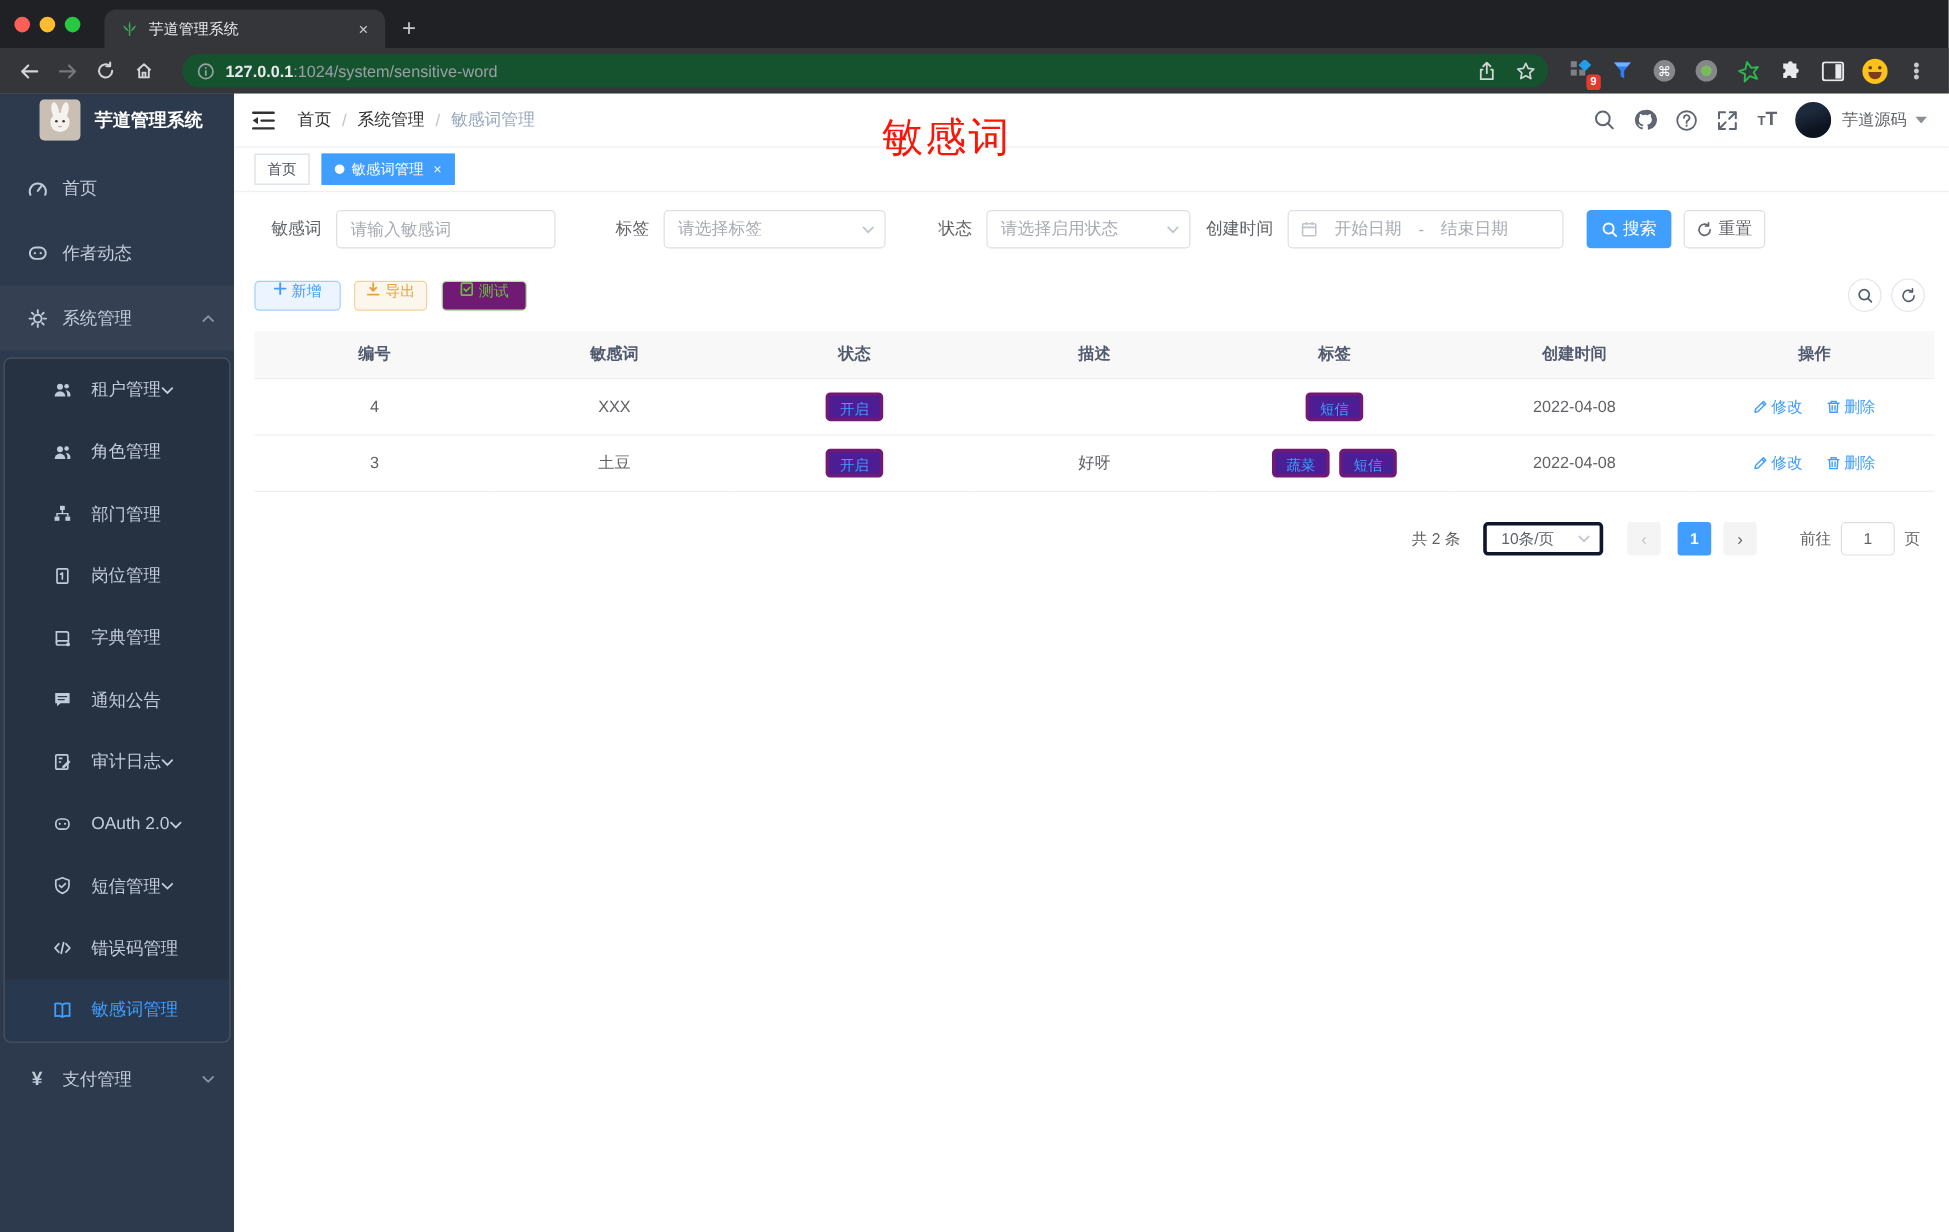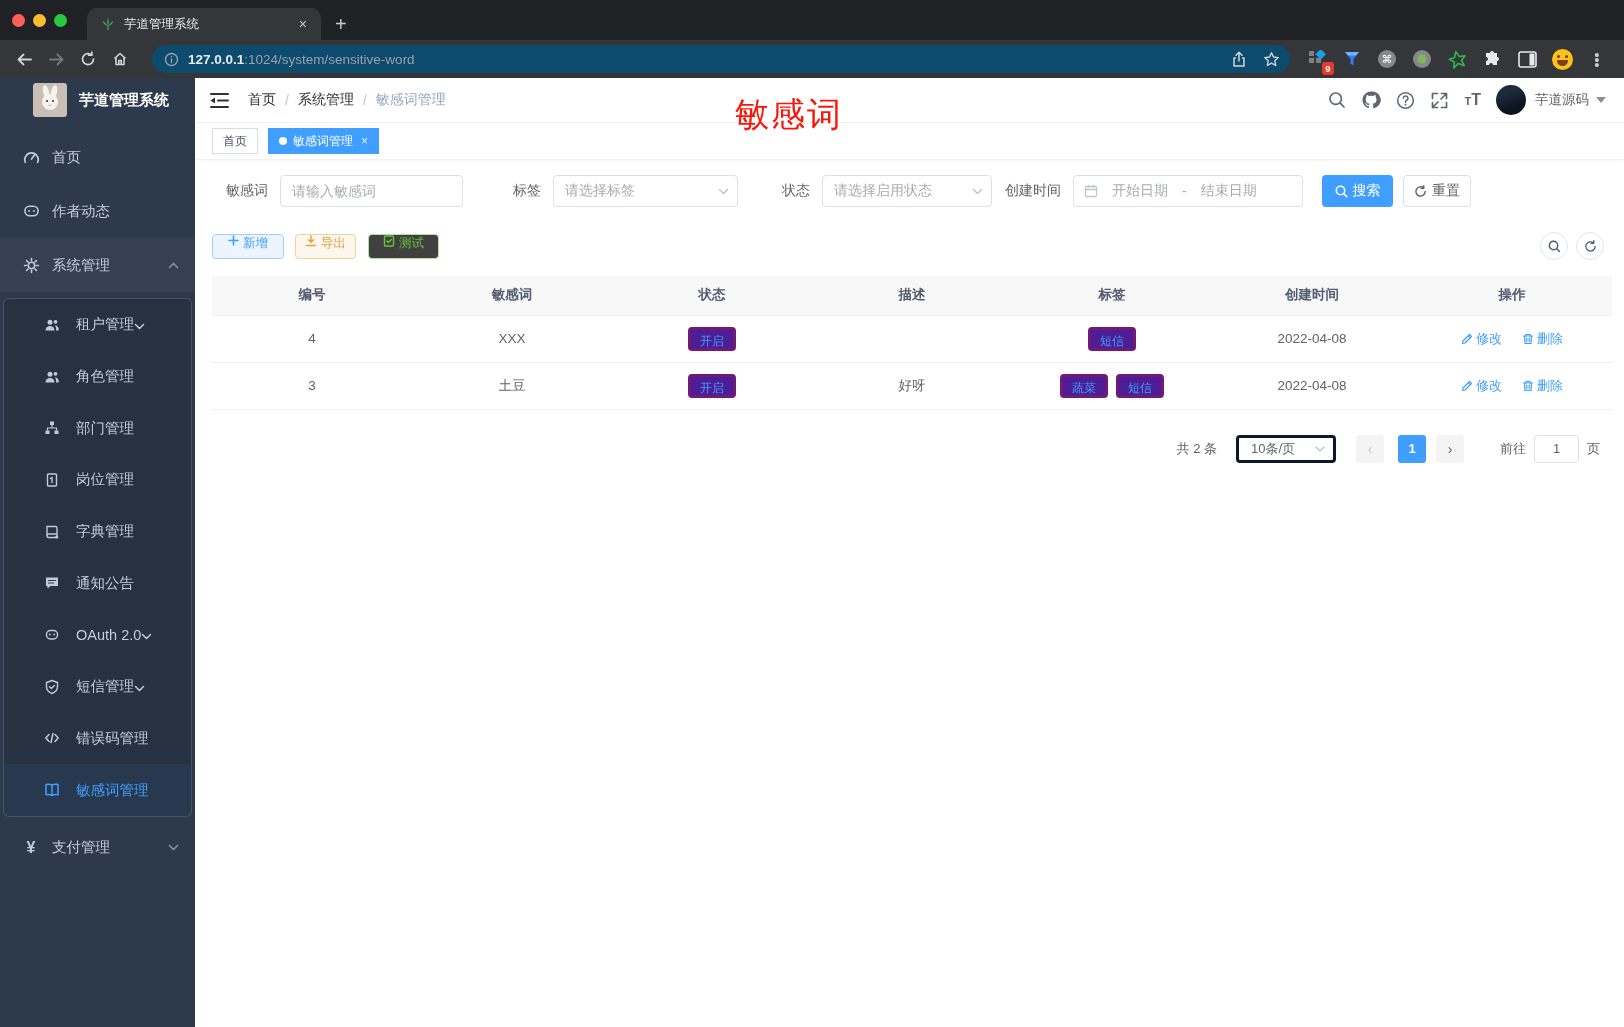--- a/index.html
+++ b/index.html
@@ -14,21 +14,21 @@
   .l-red{background:#ff5f57;} .l-yel{background:#febc2e;} .l-grn{background:#28c840;}
   .btab { width:234px; height:32px; background:#35363a; border-radius:10px 10px 0 0;
     display:flex; align-items:center; padding:0 10px 0 14px; color:#e8eaed; font-size:12.5px; margin-left:8px; }
   .btab .fav { margin-right:9px; display:flex; }
   .btab .ttl { flex:1; white-space:nowrap; overflow:hidden; }
   .btab .x { color:#c7cacd; font-size:14px; padding:0 4px; }
   .newtab { color:#c7cacd; font-size:20px; line-height:20px; margin:0 0 6px 14px; }
   .btoolbar { height:38px; background:#35363a; display:flex; align-items:center; padding:0 10px; }
   .navic { width:28px; height:28px; display:flex; align-items:center; justify-content:center; margin-right:4px; color:#d2d4d7; }
   .navic.dim { color:#74777c; }
-  .urlpill { flex:1; height:28px; background:#0c4a6e; border-radius:14px; margin:0 10px 0 14px;
+  .urlpill { flex:1; height:28px; background:#14532d; border-radius:14px; margin:0 10px 0 14px;
     display:flex; align-items:center; padding:0 10px 0 12px; color:#9aa0a6; }
   .urlpill .host { color:#e8eaed; font-size:13.5px; font-weight:bold; }
   .urlpill .rest { color:#9aa0a6; font-size:13.5px; }
   .urlpill .sp { flex:1; }
   .exts { display:flex; align-items:center; gap:13px; padding:0 6px; }
   .extic { position:relative; display:flex; align-items:center; justify-content:center; width:22px; height:22px; }
   .badge9 { position:absolute; right:-6px; bottom:-5px; background:#e33b2e; color:#fff; font-size:9.5px;
     padding:1px 3.5px; border-radius:3px; font-weight:bold; }
   .emoji { width:21px; height:21px; border-radius:50%; background:#fcc21b; position:relative; }
   .emoji:before { content:""; position:absolute; left:5px; top:6px; width:3px; height:3px; border-radius:50%;
@@ -102,21 +102,21 @@
   .btn { height:32px; border-radius:4px; display:flex; align-items:center; justify-content:center;
     font-size:14px; cursor:pointer; gap:5px; border:1px solid transparent; }
   .btn-primary { background:#409eff; color:#fff; width:71px; }
   .btn-default { background:#fff; color:#606266; border-color:#dcdfe6; width:68px; }
 
   .tool-row { margin-top:25px; display:flex; align-items:center; }
   .sbtn { height:25px; border-radius:4px; font-size:12.5px; display:flex; align-items:flex-start;
     justify-content:center; gap:4px; cursor:pointer; }
   .sbtn-add { width:72px; background:#ecf5ff; border:1px solid #a0cfff; color:#409eff; }
   .sbtn-exp { width:61px; background:#fdf6ec; border:1px solid #f3d19e; color:#e6a23c; margin-left:11px; }
-  .sbtn-test { width:71px; background:#404040; border:1px solid #b3e19d; color:#67c23a; margin-left:12px; }
+  .sbtn-test { width:71px; background:#701a75; border:1px solid #b3e19d; color:#67c23a; margin-left:12px; }
   .tool-right { margin-left:auto; display:flex; gap:8px; padding-right:8px; }
   .cir { width:28px; height:28px; border-radius:50%; border:1px solid #e4e6eb; background:#fff;
     display:flex; align-items:center; justify-content:center; color:#4e5969; cursor:pointer; }
 
   table { width:100%; border-collapse:collapse; table-layout:fixed; margin-top:16px; }
   thead th { height:39px; background:#f8f8f9; color:#515a6e; font-size:13.5px; font-weight:bold;
     border-bottom:1px solid #ebeef5; text-align:center; }
   tbody td { height:47px; color:#606266; font-size:13.5px; border-bottom:1px solid #ebeef5; text-align:center; }
   .el-tag { display:inline-block; height:24px; line-height:22px; padding:0 9px; background:#4c1d95;
     border:3px solid #701a75; color:#409eff; border-radius:4px; font-size:12px; }
@@ -373,20 +373,35 @@
           <span class="mlabel">字典管理</span>
         </div>
         <div class="s-item">
           <span class="mic">
             <svg width="16" height="16" viewBox="0 0 16 16">
                 <path d="M2 2.5 H14 V11 H6.5 L3.5 13.5 V11 H2 Z" fill="currentColor"></path>
                 <path d="M4.5 5.5 H11.5 M4.5 8 H9.5" stroke="#2d3a4d" stroke-width="1.2" stroke-linecap="round"></path>
               </svg>
           </span>
           <span class="mlabel">通知公告</span>
+        </div>
+        <div class="s-item">
+          <span class="mic">
+            <svg width="16" height="16" viewBox="0 0 16 16" fill="none" stroke="currentColor" stroke-width="1.4" stroke-linejoin="round">
+                <rect x="2.5" y="2" width="10" height="12" rx="1"></rect>
+                <path d="M5 5 H8 M5 8 H7"></path>
+                <path d="M8 11.5 L13.2 6.3 L14.8 7.9 L9.6 13 L8 13 Z" fill="currentColor" stroke="none"></path>
+              </svg>
+          </span>
+          <span class="mlabel">审计日志</span>
+          <span class="mcaret">
+            <svg width="11" height="7" viewBox="0 0 11 7" fill="none" stroke="currentColor" stroke-width="1.5" stroke-linecap="round">
+                <path d="M1.5 1.5 L5.5 5.5 L9.5 1.5"></path>
+              </svg>
+          </span>
         </div>
         <div class="s-item">
           <span class="mic">
             <svg width="16" height="16" viewBox="0 0 16 16" fill="none" stroke="currentColor" stroke-width="1.4">
                 <rect x="2.5" y="3.5" width="11" height="8.5" rx="4"></rect>
                 <circle cx="5.8" cy="7.5" r="0.9" fill="currentColor" stroke="none"></circle>
                 <circle cx="10.2" cy="7.5" r="0.9" fill="currentColor" stroke="none"></circle>
               </svg>
           </span>
           <span class="mlabel">OAuth 2.0</span>

